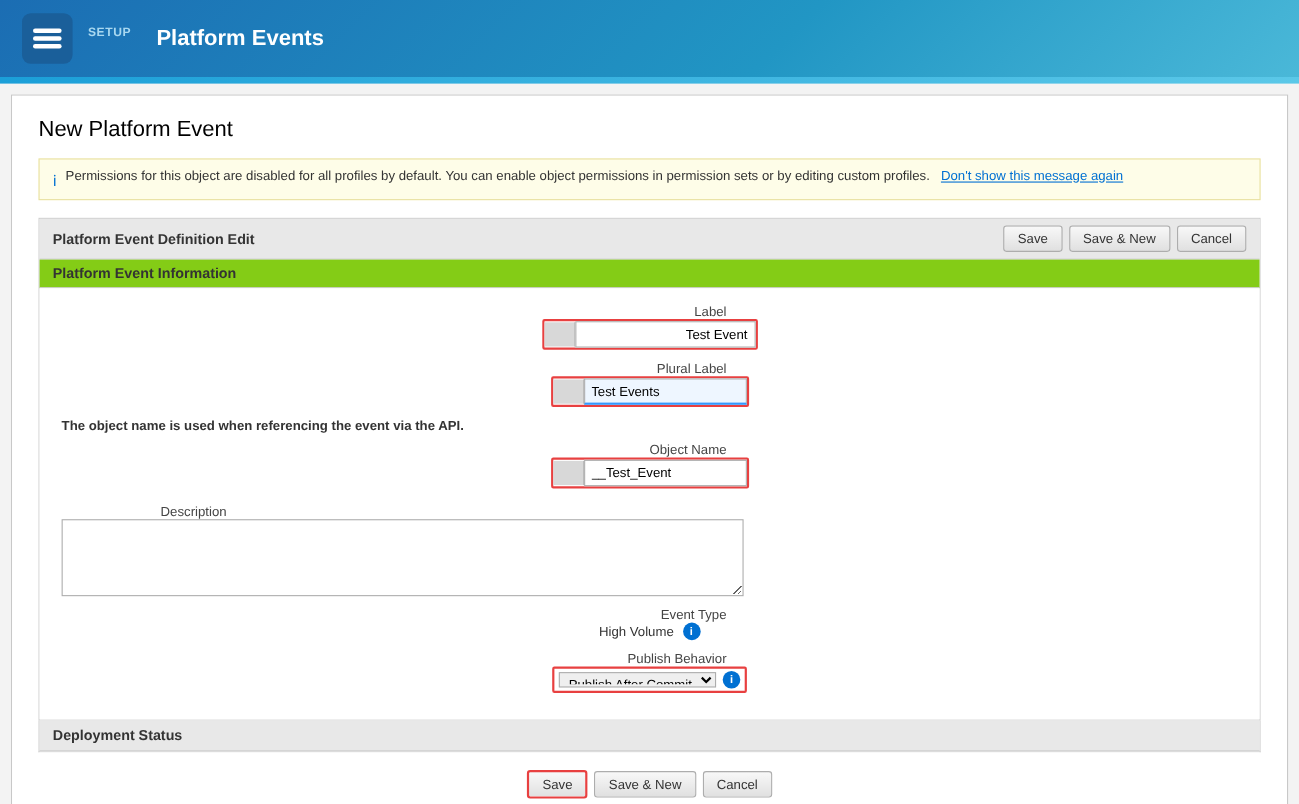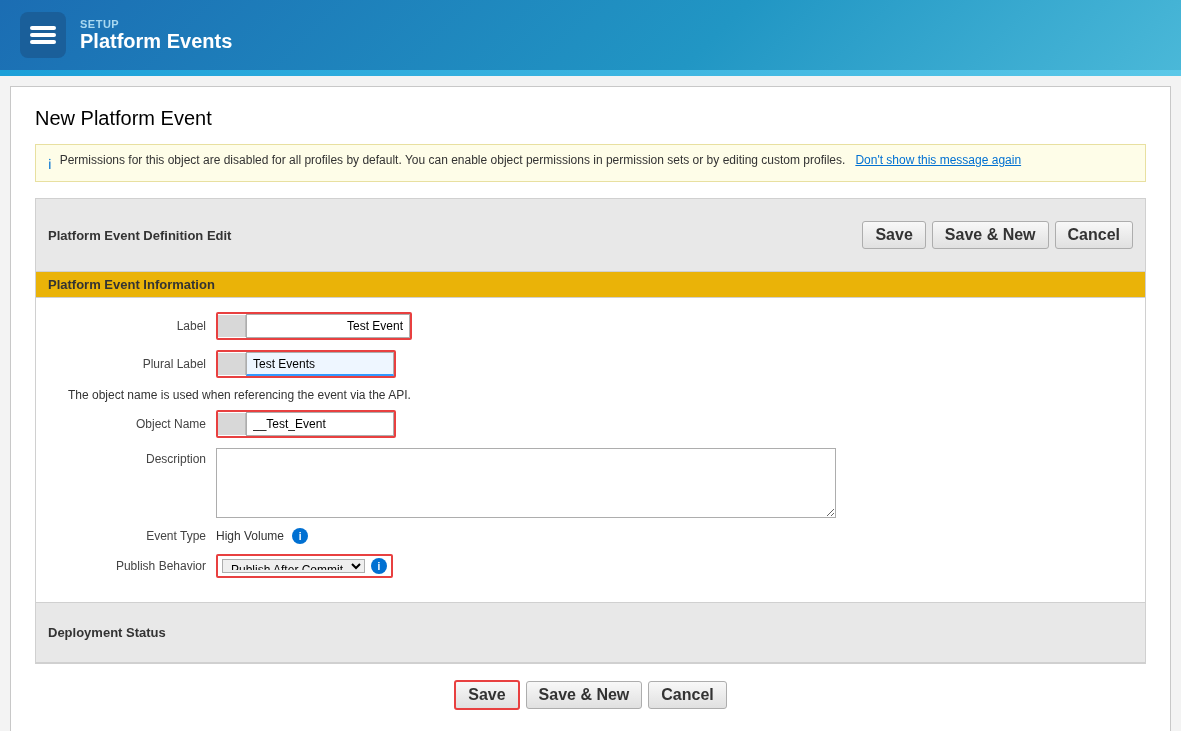--- a/index.html
+++ b/index.html
@@ -17,21 +17,21 @@
       width: 46px; height: 46px;
       background: #1a5f9a;
       border-radius: 8px;
       display: flex; align-items: center; justify-content: center;
       flex-direction: column; gap: 3px;
     }
     .header-icon span {
       display: block; width: 26px; height: 4px;
       background: white; border-radius: 2px;
     }
-    .header-text { display: flex; flex-direction: column; }
+    .header-text { display: flex; flex-direction: row; gap: 23px; }
     .header-setup { color: #a8d8f0; font-size: 11px; font-weight: 600; text-transform: uppercase; letter-spacing: 0.5px; }
     .header-title { color: white; font-size: 20px; font-weight: 700; }
 
     
     .accent-bar { height: 6px; background: linear-gradient(90deg, #1b9fd8, #5bc8e8); }
 
     
     .page-content { background: white; margin: 0; padding: 20px 24px; }
     .page-title { font-size: 20px; font-weight: 400; color: #000000; margin-bottom: 14px; }
 
@@ -49,50 +49,50 @@
     .info-icon { color: #0070d2; font-size: 14px; margin-top: 1px; flex-shrink: 0; }
     .info-link { color: #0070d2; text-decoration: underline; cursor: pointer; }
 
     
     .section {
       border: 1px solid #d0d0d0;
       margin-bottom: 0;
     }
     .section-header {
       background: #e8e8e8;
-      padding: 22px 12px;
+      padding: 6px 12px;
       font-weight: 700;
       font-size: 13px;
       display: flex; align-items: center; justify-content: space-between;
       border-bottom: 1px solid #d0d0d0;
     }
     .section-body { padding: 14px 20px; background: white; }
 
     
     .btn {
       padding: 4px 12px;
-      font-size: 16px;
+      font-size: 12px;
       border: 1px solid #adadad;
       background: linear-gradient(to bottom, #f8f8f8, #e0e0e0);
       border-radius: 3px;
       cursor: pointer;
       color: #333;
-      font-weight: bold;
     }
     .btn-highlighted {
       border: 2px solid #e84040;
       background: linear-gradient(to bottom, #f8f8f8, #e0e0e0);
     }
     .btn-group { display: flex; gap: 6px; }
 
     
     .form-row {
       display: flex;
       align-items: center;
       margin-bottom: 10px;
+      flex-direction: column;
     }
     .form-label {
       text-align: right;
       width: 160px;
       padding-right: 10px;
       font-size: 12px;
       color: #444;
       flex-shrink: 0;
     }
     input[type="text"] {
@@ -220,21 +220,21 @@
     <div class="section">
       <div class="section-header">
         <span>Platform Event Definition Edit</span>
         <div class="btn-group">
           <button class="btn">Save</button>
           <button class="btn">Save &amp; New</button>
           <button class="btn">Cancel</button>
         </div>
       </div>
 
-      <div style="background:#eab308; border-bottom:1px solid #d0d0d0;">
+      <div style="background:#84cc16; border-bottom:1px solid #d0d0d0;">
         <div style="padding:5px 12px; font-weight:700; font-size:13px;">Platform Event Information</div>
       </div>
 
       <div class="section-body">
 
         <div class="form-row">
           <div class="form-label">Label</div>
           <div class="field-with-prefix">
             <div class="field-prefix-box"></div>
             <input class="field-input-bare" type="text" value="Test Event" style="width: 164px; text-align: right;">
@@ -243,21 +243,21 @@
 
         <div class="form-row">
           <div class="form-label">Plural Label</div>
           <div class="field-with-prefix">
             <div class="field-prefix-box"></div>
             <input class="field-input-bare" type="text" value="Test Events" style="width: 148px; border-bottom: 2px solid rgb(51, 153, 255); background: rgb(238, 246, 255);">
           </div>
         </div>
 
 
-        <div class="note-text" style="margin-left:12px; margin-bottom:8px;">The object name is used when referencing the event via the API.</div>
+        <div class="note-text" style="margin-left:0; margin-bottom:8px;font-weight:bold;">The object name is used when referencing the event via the API.</div>
 
         <div class="form-row">
           <div class="form-label">Object Name</div>
           <div class="field-with-prefix">
             <div class="field-prefix-box"></div>
             <input class="field-input-bare" type="text" value="__Test_Event" style="width: 148px;">
           </div>
         </div>
 
         <div class="form-row" style="align-items:flex-start;">

